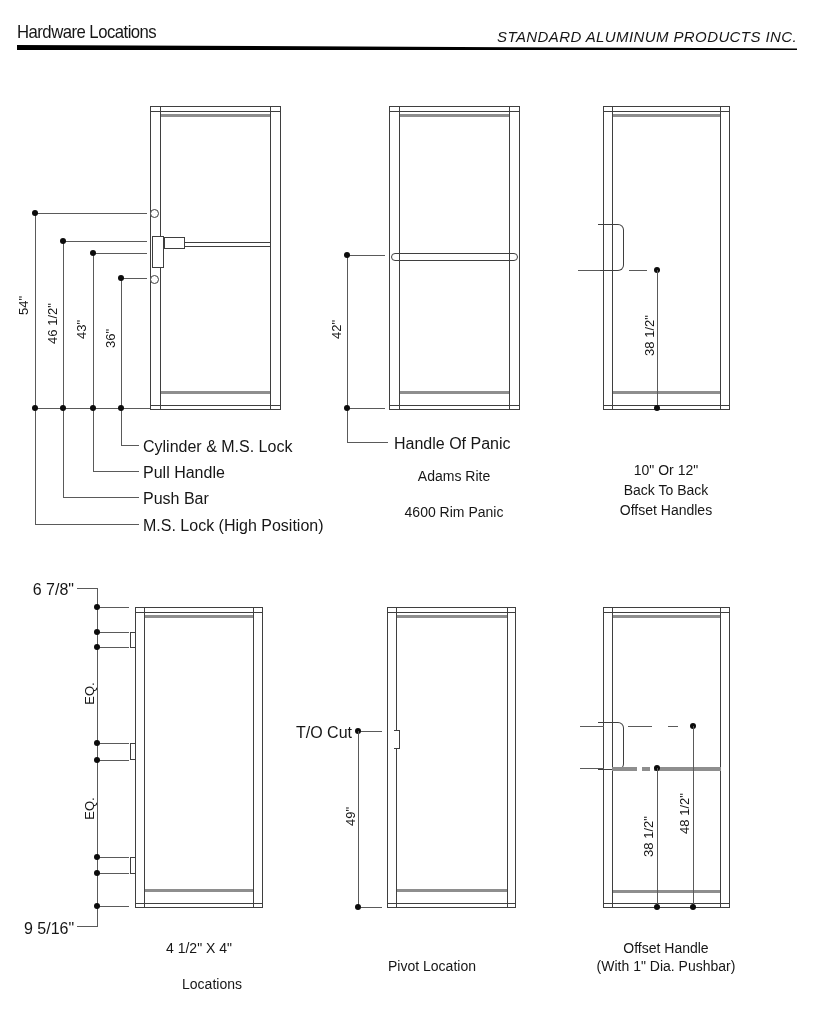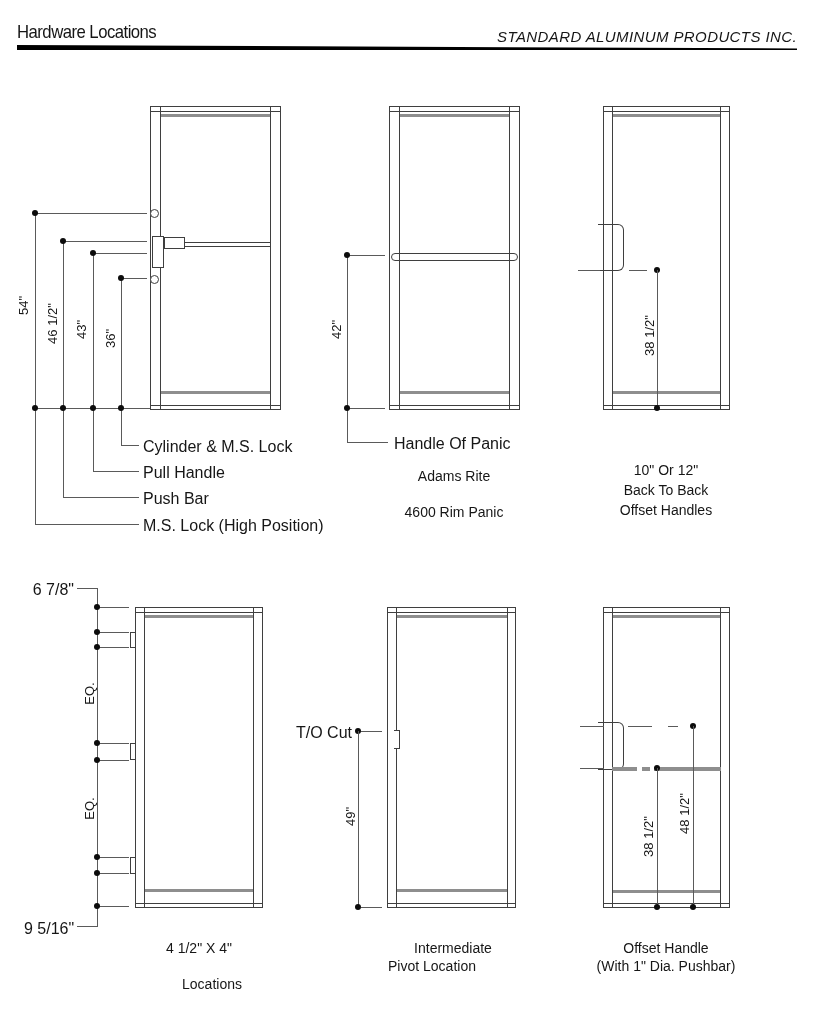--- a/index.html
+++ b/index.html
@@ -164,21 +164,20 @@
   <div class="S" style="left:397px;top:889px;width:110px;height:3px"></div>
   <div class="F" style="left:388px;top:903px;width:127px;height:1px"></div>
   <div class="B" style="left:394px;top:730px;width:6px;height:19px;border-left:none"></div>
   <div class="T" style="left:295px;top:724px;width:57px;text-align:right">T/O Cut</div>
   <div class="D" style="left:358px;top:731px"></div>
   <div class="L" style="left:361px;top:731px;width:21px;height:1px"></div>
   <div class="L" style="left:358px;top:731px;width:1px;height:176px"></div>
   <div class="D" style="left:358px;top:907px"></div>
   <div class="L" style="left:361px;top:907px;width:21px;height:1px"></div>
   <div class="R" style="left:310px;top:810px">49"</div>
-  <div class="cap" style="left:353px;top:940px">Intermediate</div>
   <div class="cap" style="left:332px;top:958px">Pivot Location</div>
 
   <div class="frame" style="left:603px;top:607px;width:127px;height:301px"></div>
   <div class="F" style="left:612px;top:608px;width:1px;height:299px"></div>
   <div class="F" style="left:720px;top:608px;width:1px;height:299px"></div>
   <div class="F" style="left:604px;top:612px;width:125px;height:1px"></div>
   <div class="S" style="left:613px;top:615px;width:107px;height:3px"></div>
   <div class="S" style="left:613px;top:890px;width:107px;height:3px"></div>
   <div class="F" style="left:604px;top:903px;width:125px;height:1px"></div>
   <div class="handle" style="left:598px;top:722px;width:26px;height:48px"></div>

